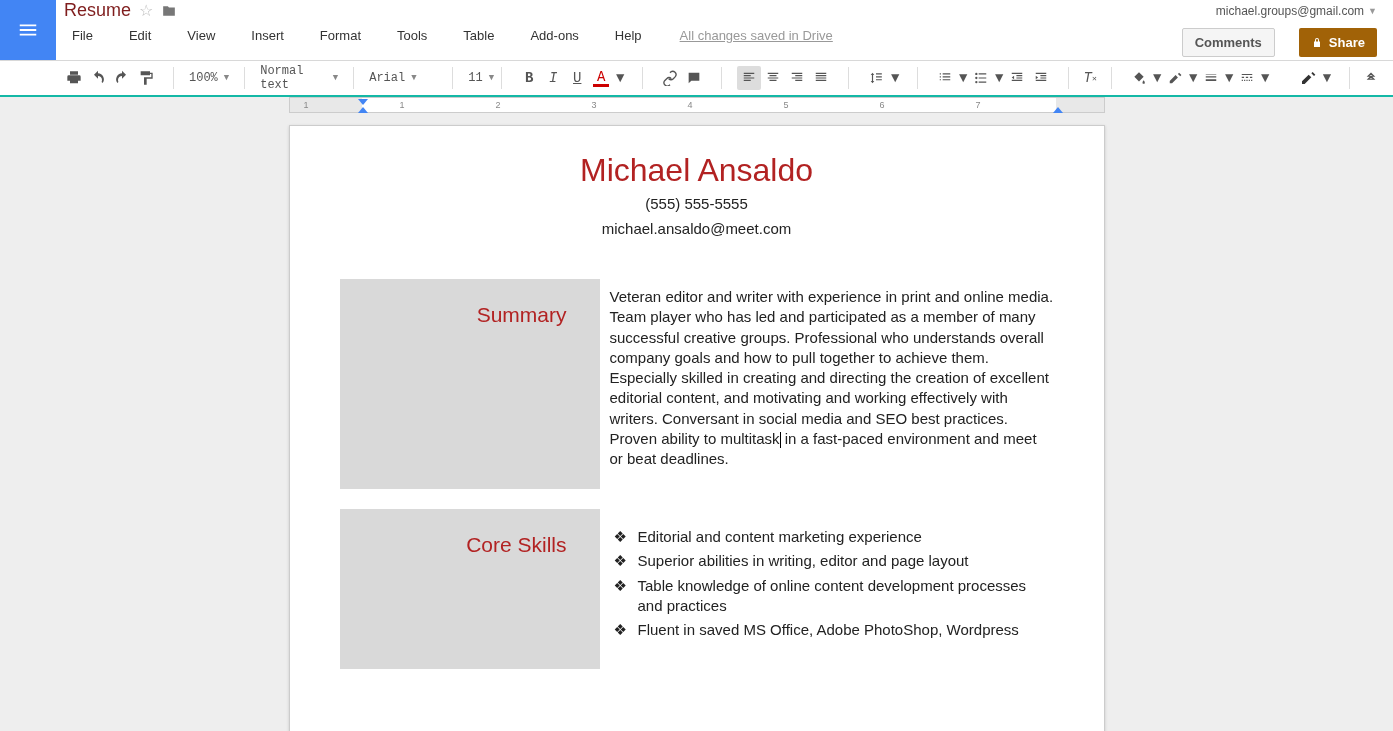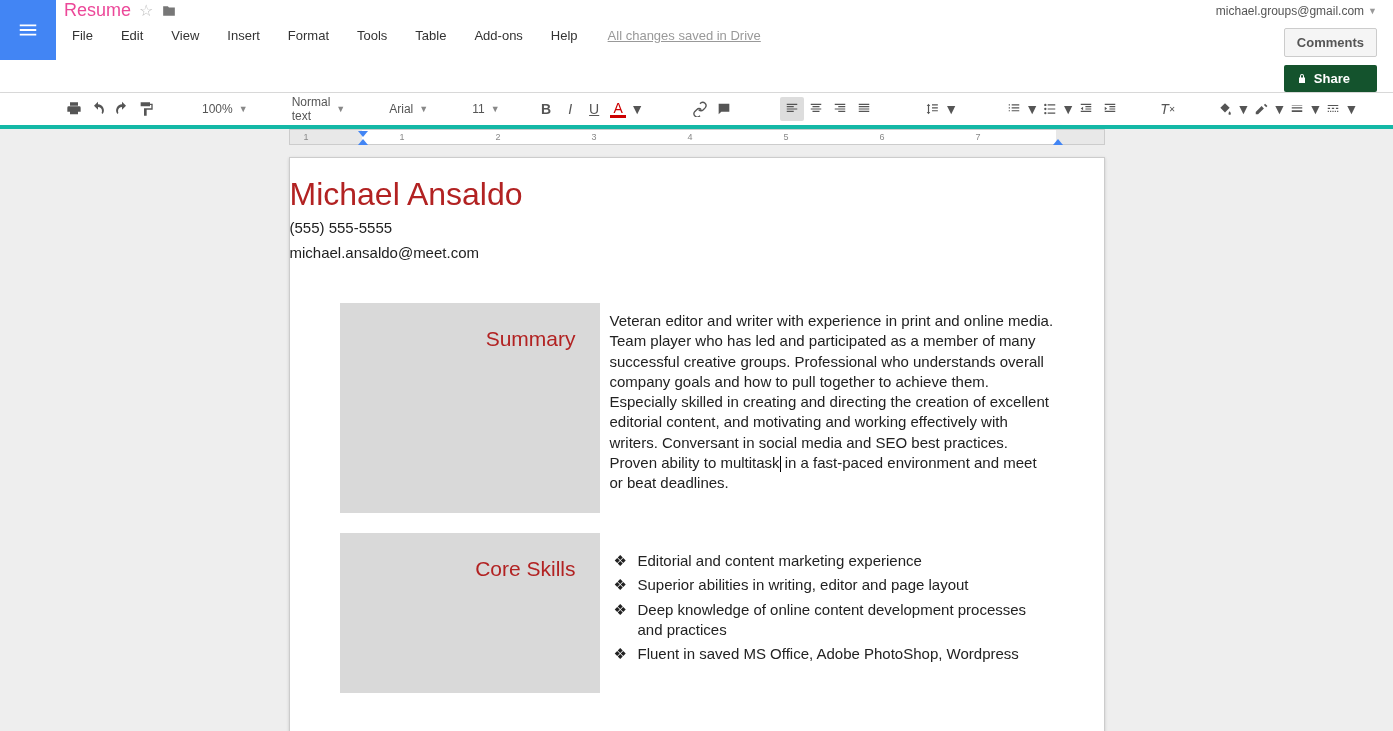--- a/index.html
+++ b/index.html
@@ -4,36 +4,36 @@
 <style>
 * { box-sizing: border-box; margin: 0; padding: 0; }
 body { font-family: Arial, sans-serif; background: #eeeeee; overflow-x: hidden; }
 
 
 .header { background: #fff; border-bottom: 1px solid #d9d9d9; }
 .hamburger { width: 56px; height: 60px; background: #4285f4; display: flex; align-items: center; justify-content: center; cursor: pointer; }
 .hamburger svg { width: 22px; height: 22px; fill: #fff; }
 .left-block { display: flex; flex-direction: column; flex: 1; }
 .doc-title-row { display: flex; align-items: center; gap: 8px; padding-left: 8px; }
-.doc-title { font-size: 18px; color: #ec4899; }
+.doc-title { font-size: 18px; color: #7f1d1d; }
 .star-icon, .folder-icon { color: #bbb; font-size: 16px; cursor: pointer; }
 .folder-icon { color: #888; }
-.menu-row { display: flex; align-items: center; gap: 8px; padding-left: 6px; height: 28px; }
+.menu-row { display: flex; align-items: center; gap: 16px; padding-left: 6px; height: 28px; }
 .menu-item { padding: 4px 10px; font-size: 13px; color: #333; cursor: pointer; }
 .status-text { font-size: 13px; color: #999; padding-left: 12px; text-decoration: underline; }
 .right-block { display: flex; align-items: flex-start; gap: 10px; padding-right: 16px; padding-top: 4px; flex-direction: column; align-items: flex-end; }
 .account-row { font-size: 12px; color: #555; display: flex; align-items: center; gap: 4px; }
-.buttons-row { display: flex; gap: 8px; flex-direction: column; }
+.buttons-row { display: flex; gap: 24px; }
 .btn { padding: 6px 12px; font-size: 13px; border-radius: 2px; cursor: pointer; display: flex; align-items: center; gap: 6px; border: none; }
 .btn-comments { background: #f5f5f5; border: 1px solid #ccc; color: #555; font-weight: bold; }
-.btn-share { background: #14532d; color: #fff; font-weight: bold; }
+.btn-share { background: #a16207; color: #fff; font-weight: bold; }
 .header-flex { display: flex; }
 
 
-.toolbar { background: #fff; border-bottom: 4px solid #14b8a6; box-shadow: 0 2px 3px rgba(0,0,0,0.1); height: 36px; display: flex; align-items: center; padding: 0 10px 0 56px; gap: 12px; }
+.toolbar { background: #fff; border-bottom: 2px solid #14b8a6; box-shadow: 0 2px 3px rgba(0,0,0,0.1); height: 36px; display: flex; align-items: center; padding: 0 10px 0 56px; gap: 5px; font-family: Liberation Mono, monospace; }
 .tb-group { display: flex; align-items: center; padding: 0 6px; height: 100%; }
 .tb-sep { width: 1px; height: 22px; background: #ddd; margin: 0 4px; }
 .tb-btn { width: 24px; height: 24px; display: flex; align-items: center; justify-content: center; cursor: pointer; color: #555; font-size: 14px; border-radius: 2px; }
 .tb-btn.active { background: #ddd; }
 .tb-select { display: flex; align-items: center; gap: 6px; padding: 0 6px; cursor: pointer; font-size: 12px; color: #555; }
 .tb-select .caret { font-size: 9px; color: #888; }
 .tb-spacer { flex: 1; }
 .tc-red { color: #c00; border-bottom: 3px solid #c00; line-height: 14px; width: 16px; text-align: center; }
 
 
@@ -41,26 +41,26 @@
 .ruler { width: 816px; height: 16px; background: #fff; border: 1px solid #ccc; position: relative; font-size: 9px; color: #888; }
 .ruler-tick { position: absolute; top: 2px; }
 .ruler-margin { position: absolute; top: 0; height: 100%; background: #e8e8e8; }
 .ruler-indent { position: absolute; top: 9px; width: 0; height: 0; border-left: 5px solid transparent; border-right: 5px solid transparent; border-bottom: 6px solid #4285f4; }
 .ruler-indent.down { border-bottom: none; border-top: 6px solid #4285f4; top: 1px; }
 
 
 .canvas { display: flex; justify-content: center; padding-top: 12px; background: #eeeeee; min-height: 620px; }
 .page { width: 816px; background: #fff; border: 1px solid #ccc; box-shadow: 0 1px 3px rgba(0,0,0,0.15); padding: 0; }
 
-.doc-header { padding-top: 18px; padding-bottom: 40px; }
+.doc-header { text-align: center; padding-top: 26px; padding-bottom: 40px; }
 .name { font-family: Arial, sans-serif; font-size: 32px; color: #b22222; }
 .contact { font-size: 15px; color: #222; line-height: 1.4; margin-top: 4px; }
 
 .section-row { display: flex; gap: 10px; padding: 0 50px; margin-bottom: 20px; }
-.section-label-box { width: 260px; min-height: 180px; background: #d9d9d9; padding: 24px 24px; text-align: right; }
+.section-label-box { width: 260px; min-height: 180px; background: #d9d9d9; padding: 24px 33px; text-align: right; }
 .section-label { font-size: 21px; color: #b22222; }
 .section-content { flex: 1; font-size: 15px; color: #222; line-height: 1.35; padding-top: 8px; }
 .skill-list { list-style: none; padding-top: 10px; }
 .skill-list li { position: relative; padding-left: 28px; margin-bottom: 4px; }
 .skill-list li::before { content: "❖"; position: absolute; left: 4px; top: 0; }
 
 .cursor-blink { display: inline-block; width: 1px; height: 16px; background: #000; vertical-align: middle; animation: blink 1s infinite; }
 @keyframes blink { 50% { opacity: 0; } }
 
 svg { display: block; }
@@ -352,20 +352,20 @@
     </div>
 
     <div class="section-row">
       <div class="section-label-box" style="min-height:160px">
         <div class="section-label">Core Skills</div>
       </div>
       <div class="section-content">
         <ul class="skill-list">
           <li>Editorial and content marketing experience</li>
           <li>Superior abilities in writing, editor and page layout</li>
-          <li>Deep knowledge of online content development processes and practices</li>
+          <li>Table knowledge of online content development processes and practices</li>
           <li>Fluent in saved MS Office, Adobe PhotoShop, Wordpress</li>
         </ul>
       </div>
     </div>
 
   </div>
 </div>
 
 </body></html>

